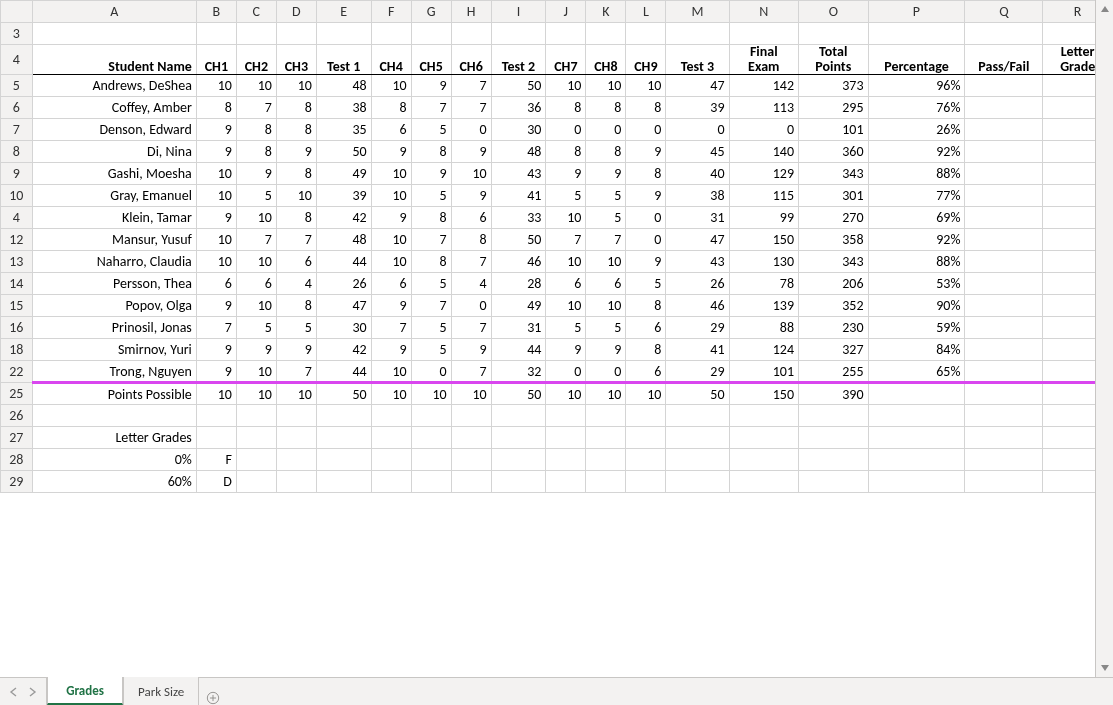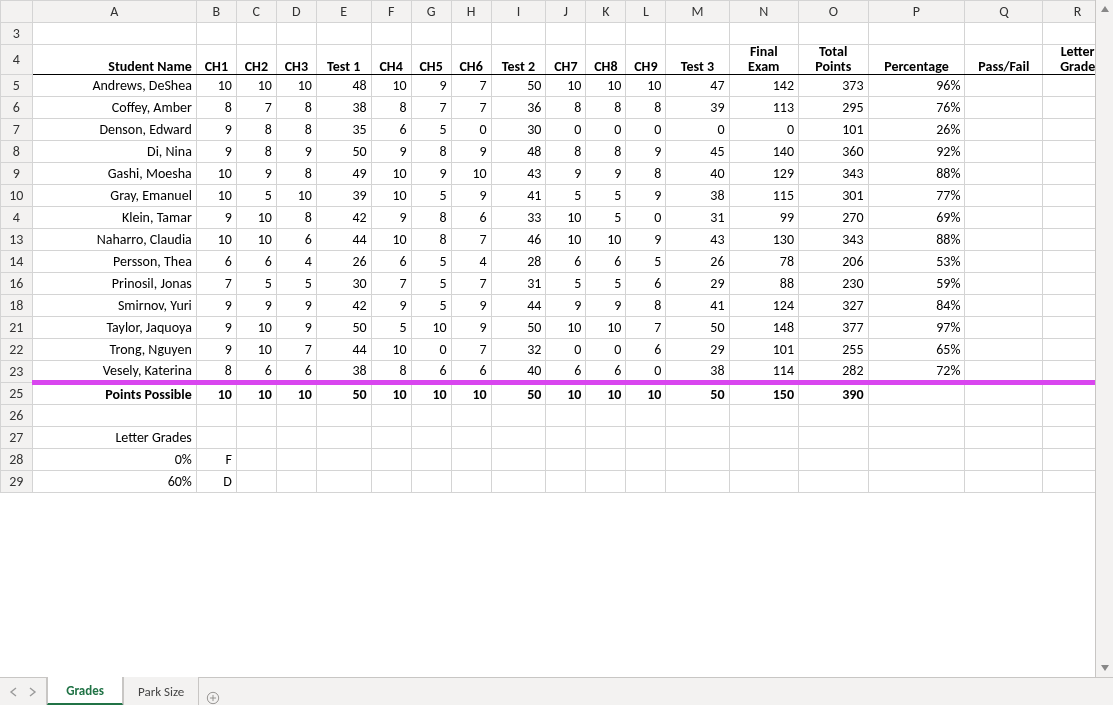--- a/index.html
+++ b/index.html
@@ -62,21 +62,21 @@
   .bold { font-weight: 400; }
   .hdr-cell {
     font-weight: 700;
     vertical-align: bottom;
     padding-bottom: 2px;
     line-height: 1.05;
     white-space: normal;
     height: auto;
   }
   tr.header-row td { border-bottom: 1px solid #000; }
-  tr.points-row td { border-top: 5px solid #d946ef; font-weight: 700; }
+  tr.points-row td { border-top: 3px solid #d946ef; font-weight: 400; }
   
   .pbreak-right { border-right: 1px dashed #9a9a9a !important; }
   
   .tab-bar {
     height: 28px;
     background: #f3f2f1;
     border-top: 1px solid #c8c6c4;
     display: flex;
     align-items: stretch;
     font-size: 13px;
@@ -396,20 +396,41 @@
             <td class="txt-r">5</td>
             <td class="txt-r">0</td>
             <td class="txt-r pbreak-right">31</td>
             <td class="txt-r">99</td>
             <td class="txt-r bold">270</td>
             <td class="txt-r">69%</td>
             <td></td>
             <td></td>
           </tr>
           <tr>
+            <th class="rowhead">12</th>
+            <td class="txt-l"> Mansur, Yusuf</td>
+            <td class="txt-r">10</td>
+            <td class="txt-r">7</td>
+            <td class="txt-r">7</td>
+            <td class="txt-r">48</td>
+            <td class="txt-r">10</td>
+            <td class="txt-r">7</td>
+            <td class="txt-r">8</td>
+            <td class="txt-r">50</td>
+            <td class="txt-r">7</td>
+            <td class="txt-r">7</td>
+            <td class="txt-r">0</td>
+            <td class="txt-r pbreak-right">47</td>
+            <td class="txt-r">150</td>
+            <td class="txt-r bold">358</td>
+            <td class="txt-r">92%</td>
+            <td></td>
+            <td></td>
+          </tr>
+          <tr>
             <th class="rowhead">13</th>
             <td class="txt-l"> Naharro, Claudia</td>
             <td class="txt-r">10</td>
             <td class="txt-r">10</td>
             <td class="txt-r">6</td>
             <td class="txt-r">44</td>
             <td class="txt-r">10</td>
             <td class="txt-r">8</td>
             <td class="txt-r">7</td>
             <td class="txt-r">46</td>
@@ -438,20 +459,41 @@
             <td class="txt-r">6</td>
             <td class="txt-r">5</td>
             <td class="txt-r pbreak-right">26</td>
             <td class="txt-r">78</td>
             <td class="txt-r bold">206</td>
             <td class="txt-r">53%</td>
             <td></td>
             <td></td>
           </tr>
           <tr>
+            <th class="rowhead">15</th>
+            <td class="txt-l"> Popov, Olga</td>
+            <td class="txt-r">9</td>
+            <td class="txt-r">10</td>
+            <td class="txt-r">8</td>
+            <td class="txt-r">47</td>
+            <td class="txt-r">9</td>
+            <td class="txt-r">7</td>
+            <td class="txt-r">0</td>
+            <td class="txt-r">49</td>
+            <td class="txt-r">10</td>
+            <td class="txt-r">10</td>
+            <td class="txt-r">8</td>
+            <td class="txt-r pbreak-right">46</td>
+            <td class="txt-r">139</td>
+            <td class="txt-r bold">352</td>
+            <td class="txt-r">90%</td>
+            <td></td>
+            <td></td>
+          </tr>
+          <tr>
             <th class="rowhead">16</th>
             <td class="txt-l"> Prinosil, Jonas</td>
             <td class="txt-r">7</td>
             <td class="txt-r">5</td>
             <td class="txt-r">5</td>
             <td class="txt-r">30</td>
             <td class="txt-r">7</td>
             <td class="txt-r">5</td>
             <td class="txt-r">7</td>
             <td class="txt-r">31</td>
@@ -480,79 +522,37 @@
             <td class="txt-r">9</td>
             <td class="txt-r">8</td>
             <td class="txt-r pbreak-right">41</td>
             <td class="txt-r">124</td>
             <td class="txt-r bold">327</td>
             <td class="txt-r">84%</td>
             <td></td>
             <td></td>
           </tr>
           <tr>
-            <th class="rowhead">21</th>
-            <td class="txt-l"> Taylor, Jaquoya</td>
-            <td class="txt-r">9</td>
-            <td class="txt-r">10</td>
-            <td class="txt-r">9</td>
-            <td class="txt-r">50</td>
-            <td class="txt-r">5</td>
-            <td class="txt-r">10</td>
-            <td class="txt-r">9</td>
-            <td class="txt-r">50</td>
-            <td class="txt-r">10</td>
-            <td class="txt-r">10</td>
-            <td class="txt-r">7</td>
-            <td class="txt-r pbreak-right">50</td>
-            <td class="txt-r">148</td>
-            <td class="txt-r bold">377</td>
-            <td class="txt-r">97%</td>
-            <td></td>
-            <td></td>
-          </tr>
-          <tr>
             <th class="rowhead">22</th>
             <td class="txt-l"> Trong, Nguyen</td>
             <td class="txt-r">9</td>
             <td class="txt-r">10</td>
             <td class="txt-r">7</td>
             <td class="txt-r">44</td>
             <td class="txt-r">10</td>
             <td class="txt-r">0</td>
             <td class="txt-r">7</td>
             <td class="txt-r">32</td>
             <td class="txt-r">0</td>
             <td class="txt-r">0</td>
             <td class="txt-r">6</td>
             <td class="txt-r pbreak-right">29</td>
             <td class="txt-r">101</td>
             <td class="txt-r bold">255</td>
             <td class="txt-r">65%</td>
-            <td></td>
-            <td></td>
-          </tr>
-          <tr>
-            <th class="rowhead">23</th>
-            <td class="txt-l"> Vesely, Katerina</td>
-            <td class="txt-r">8</td>
-            <td class="txt-r">6</td>
-            <td class="txt-r">6</td>
-            <td class="txt-r">38</td>
-            <td class="txt-r">8</td>
-            <td class="txt-r">6</td>
-            <td class="txt-r">6</td>
-            <td class="txt-r">40</td>
-            <td class="txt-r">6</td>
-            <td class="txt-r">6</td>
-            <td class="txt-r">0</td>
-            <td class="txt-r pbreak-right">38</td>
-            <td class="txt-r">114</td>
-            <td class="txt-r bold">282</td>
-            <td class="txt-r">72%</td>
             <td></td>
             <td></td>
           </tr>
           <tr class="points-row">
             <th class="rowhead">25</th>
             <td class="txt-l bold">Points Possible</td>
             <td class="txt-r bold">10</td>
             <td class="txt-r bold">10</td>
             <td class="txt-r bold">10</td>
             <td class="txt-r bold">50</td>

